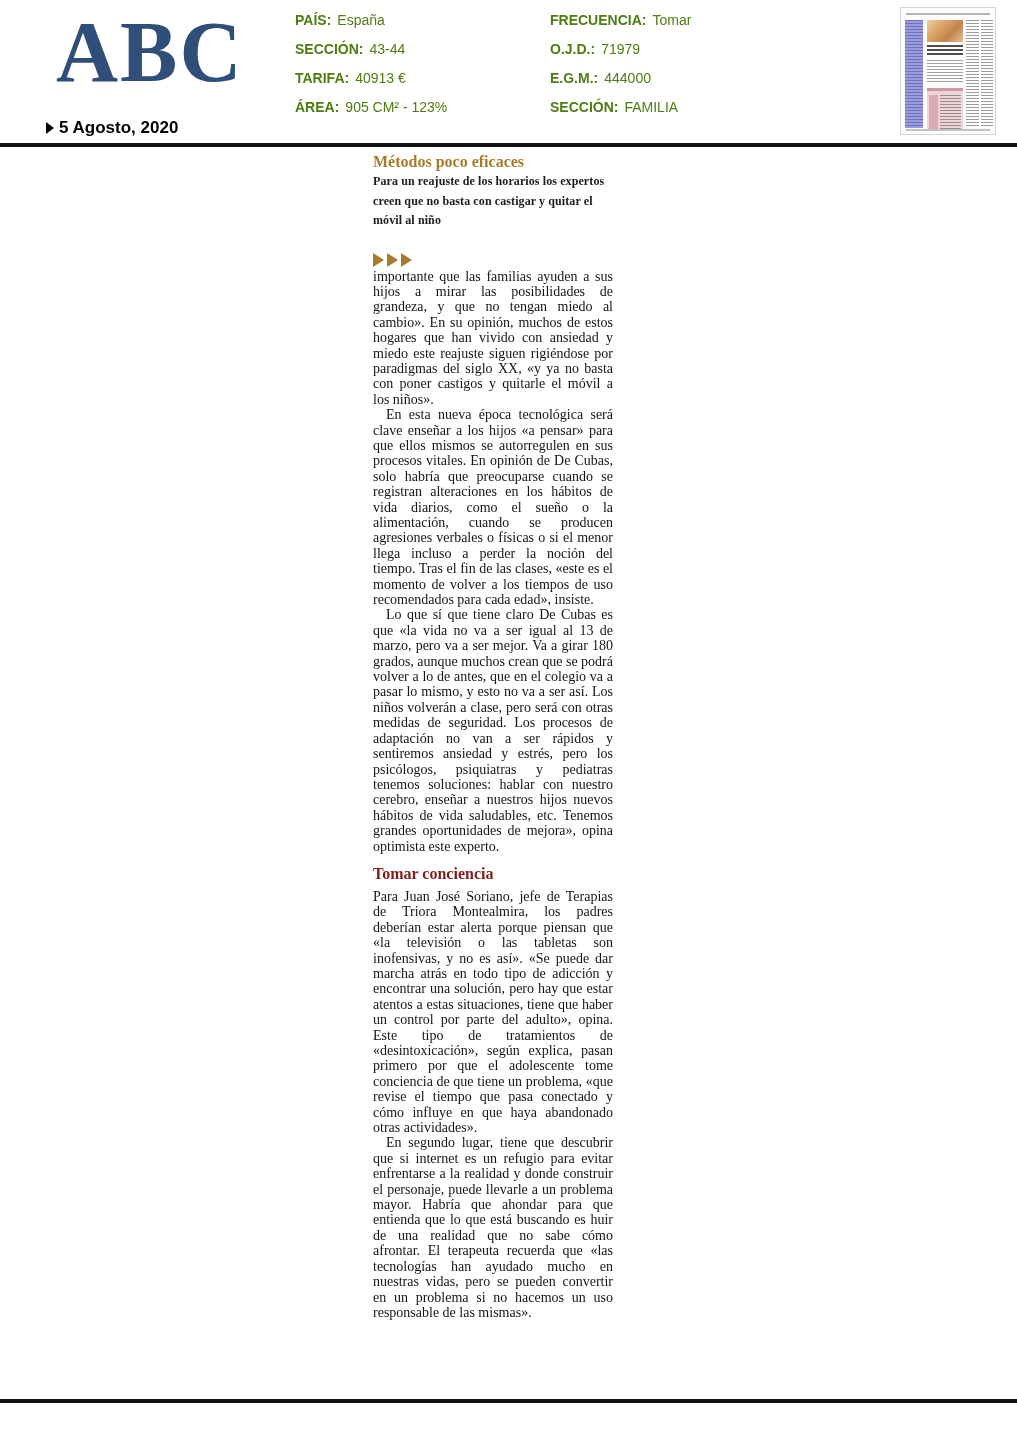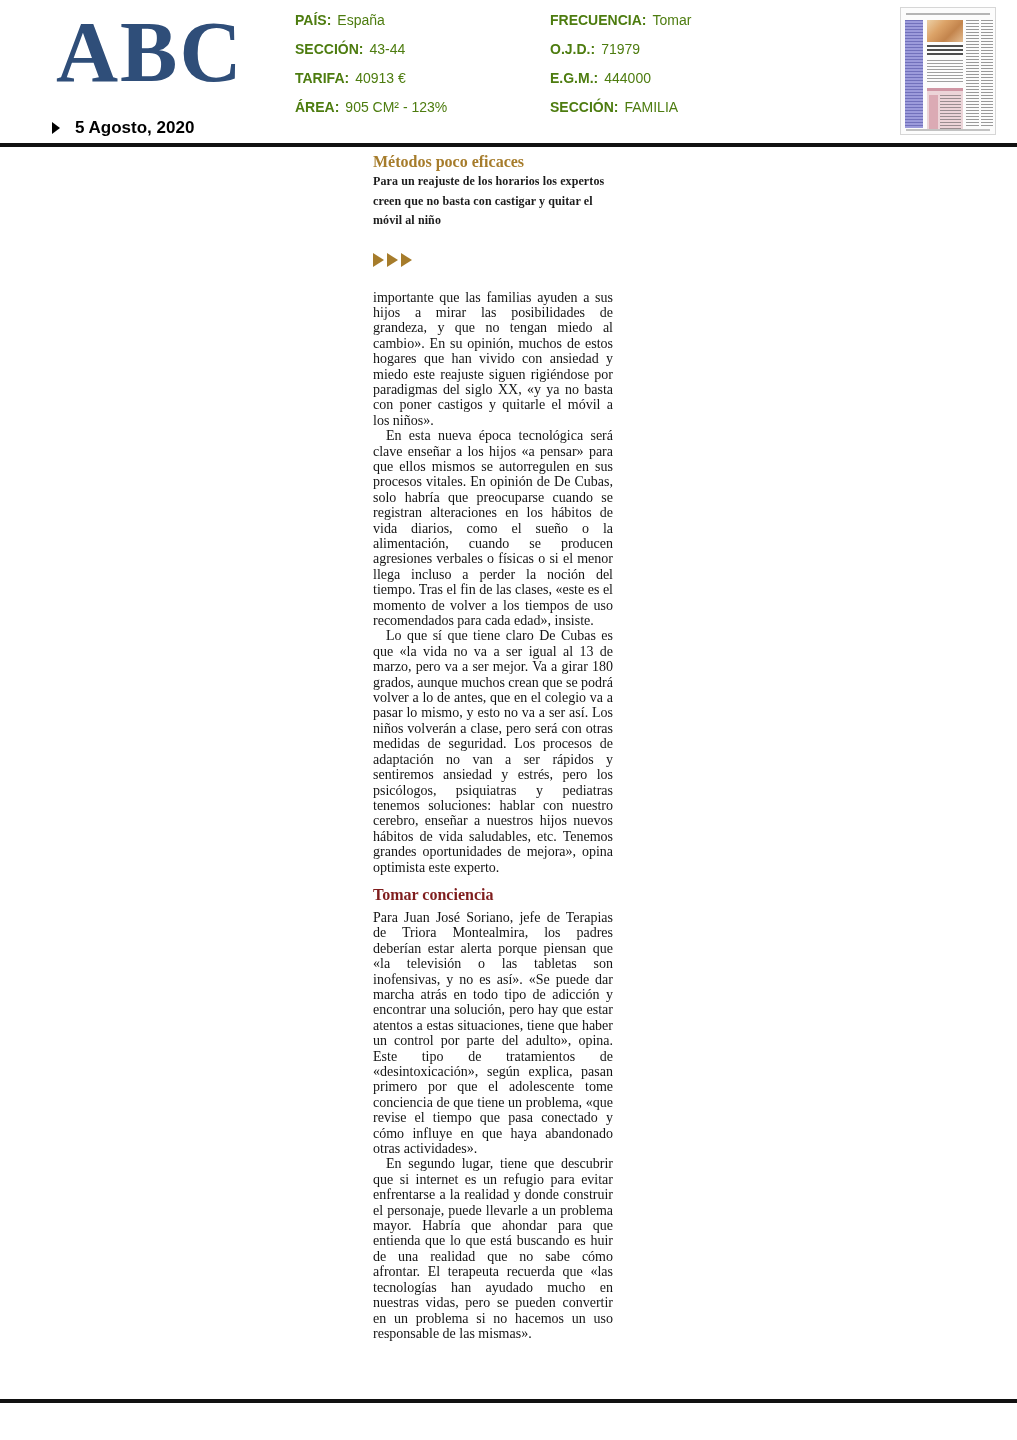--- a/index.html
+++ b/index.html
@@ -20,22 +20,22 @@
   
   .brand{
     position:absolute;left:56px;top:2px;
     font-family:"Liberation Serif","DejaVu Serif",serif;
     font-weight:bold;
     font-size:86px;line-height:100px;
     color:var(--brand);
     letter-spacing:2px;
   }
   .date-row{
-    position:absolute;left:52px;top:118px;
-    display:flex;align-items:center;gap:15px;
+    position:absolute;left:46px;top:118px;
+    display:flex;align-items:center;gap:5px;
     font-size:17px;font-weight:bold;color:#000;
   }
   .tri-black{
     width:0;height:0;
     border-left:8px solid #000;
     border-top:6px solid transparent;
     border-bottom:6px solid transparent;
   }
   .meta-col{position:absolute;top:6px;}
   .meta-col.c1{left:295px;}
@@ -80,21 +80,21 @@
     font-size:12px;line-height:19.5px;font-weight:bold;
     color:#1c1c1c;letter-spacing:.1px;
   }
   .cont-arrows{margin-top:22px;height:14px;display:flex;align-items:center;}
   .tri-gold{
     width:0;height:0;margin-right:3px;
     border-left:11px solid var(--accent);
     border-top:7px solid transparent;
     border-bottom:7px solid transparent;
   }
-  .body-text{margin-top:23px;}
+  .body-text{margin-top:2px;}
   .body-text p{
     margin:0;
     font-size:14px;line-height:15.4px;
     text-align:justify;
     hyphens:auto;-webkit-hyphens:auto;
   }
   .body-text p.indent{text-indent:13px;}
   .subhead{
     font-size:16px;line-height:20px;font-weight:bold;
     margin:10px 0 5px 0;color:#7f1d1d;

